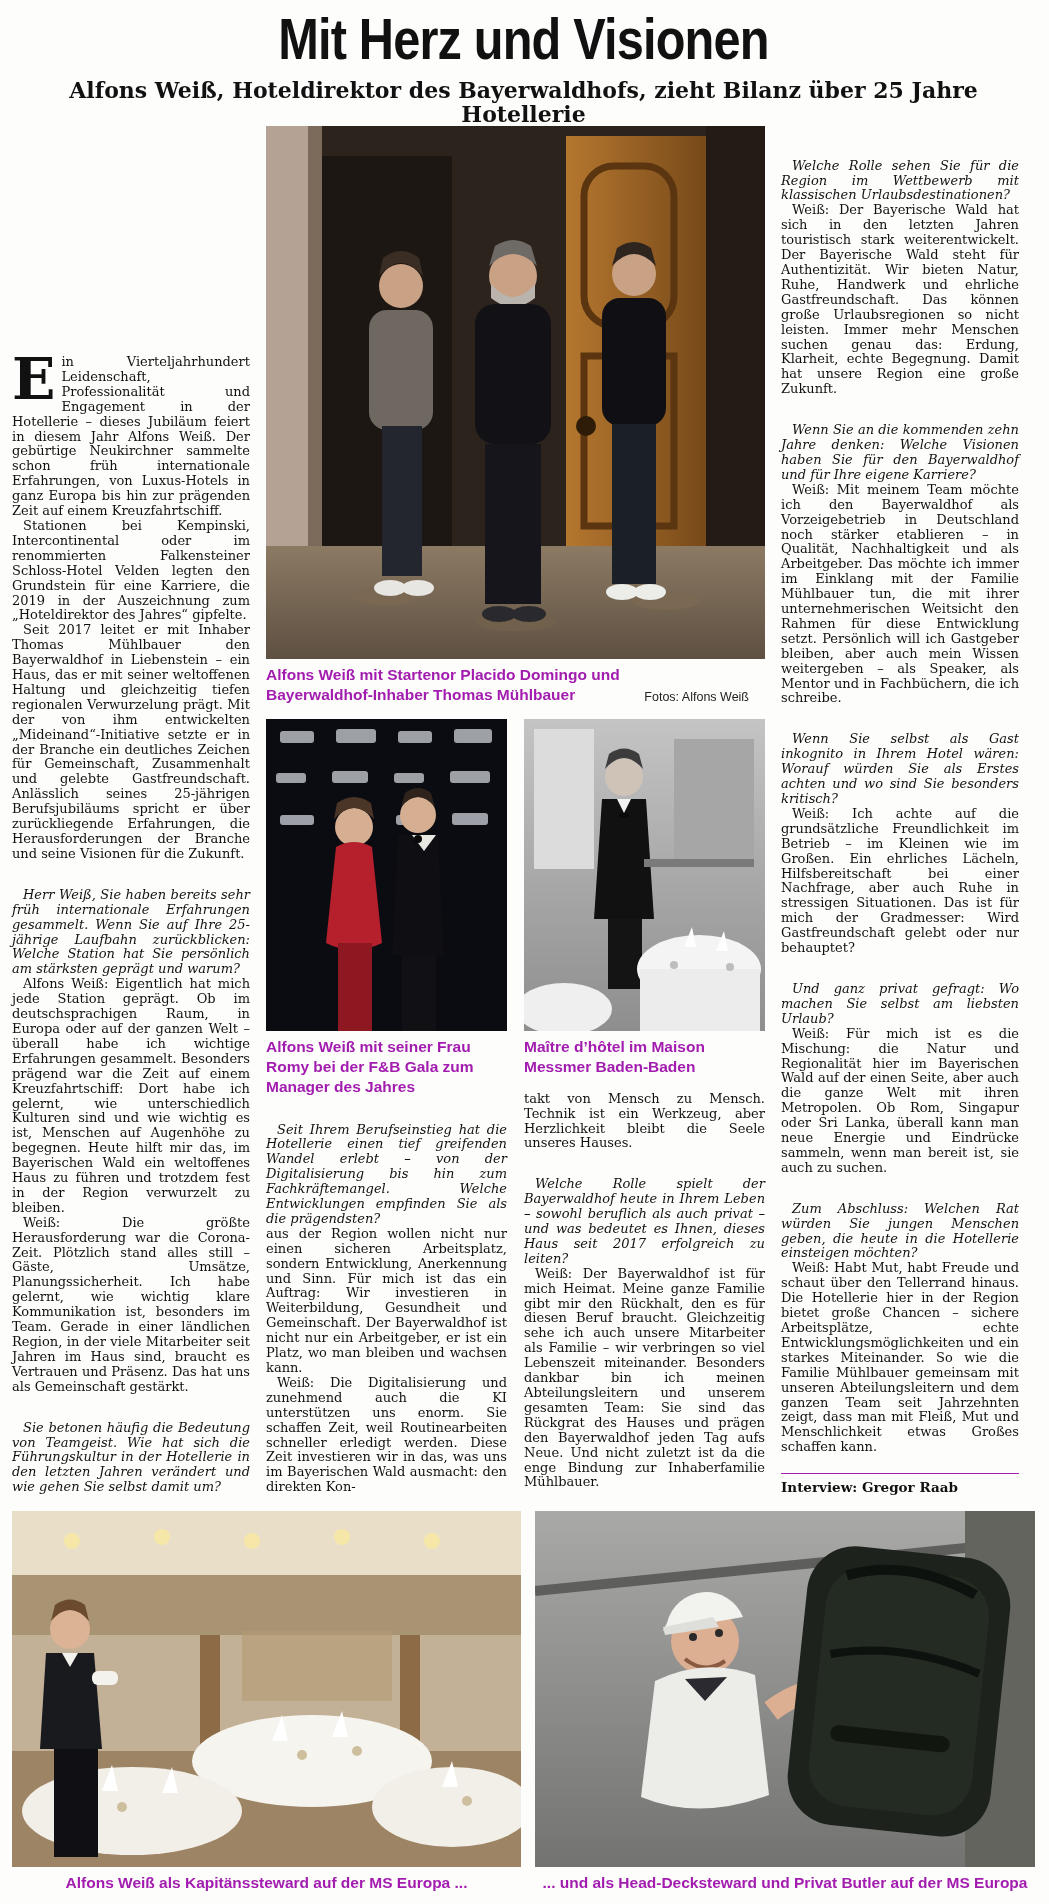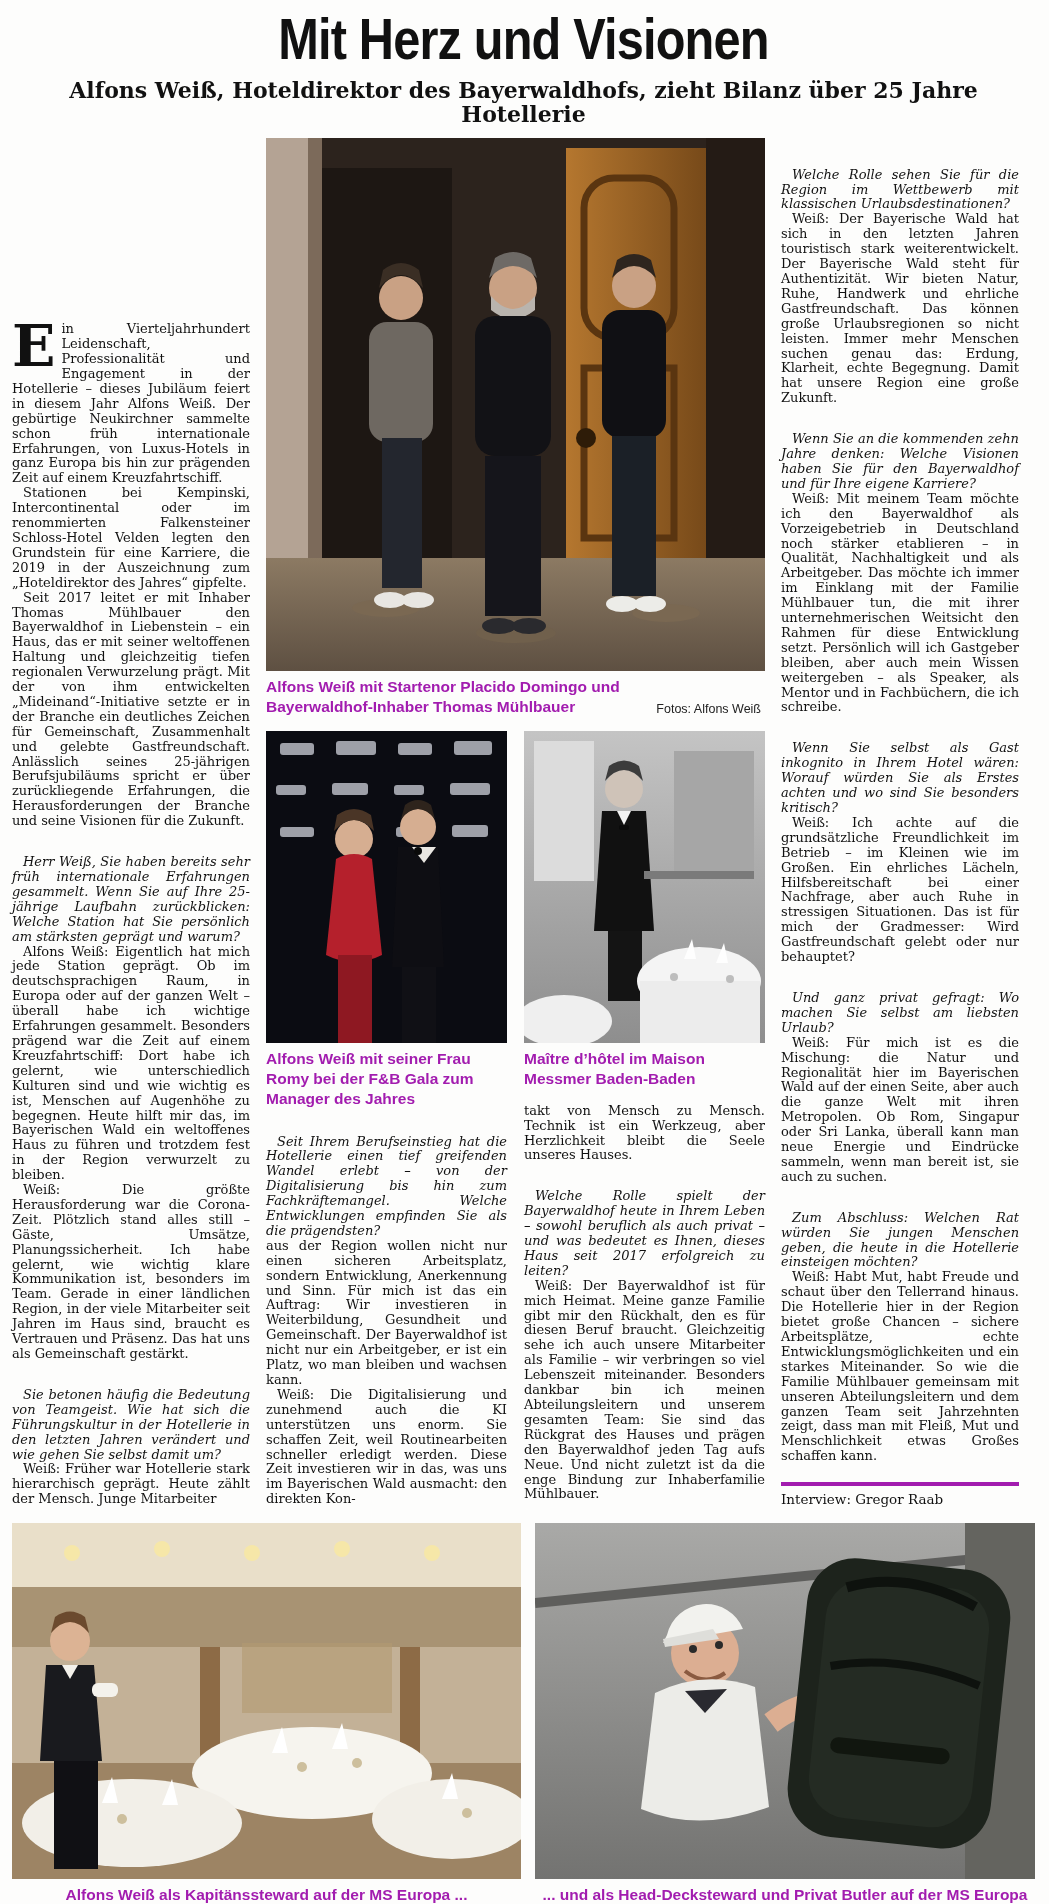--- a/index.html
+++ b/index.html
@@ -10,21 +10,21 @@
     font-family:"DejaVu Serif", serif;
   }
   
   .masthead { text-align:center; }
   .headline {
     margin:2px 0 0 0; font-family:"Liberation Sans", sans-serif;
     font-weight:bold; font-size:58px; line-height:1.0; letter-spacing:-1px;
     transform:scaleX(0.84); transform-origin:50% 50%; white-space:nowrap;
   }
   .subhead {
-    margin:10px 0 12px 0; font-family:"DejaVu Serif", serif;
+    margin:10px 0 0 0; font-family:"DejaVu Serif", serif;
     font-weight:bold; font-size:22px; line-height:1.1;
   }
   
   .content { display:flex; gap:16px; align-items:flex-end; }
   .col { width:238px; flex:0 0 238px; }
   .mid { width:499px; flex:0 0 499px; }
   p.body {
     margin:0; font-size:13px; line-height:14.9px; text-align:justify;
     hyphens:auto; -webkit-hyphens:auto;
   }
@@ -36,29 +36,29 @@
   }
   
   .ph { display:block; background:#777; }
   .cap {
     font-family:"Liberation Sans", sans-serif; font-weight:bold;
     font-size:15.5px; line-height:1.28; margin:6px 0 0 0; color:#a21caf;
   }
   .main-cap-row { position:relative; }
   .main-cap-row .cap { width:388px; }
   .credit {
-    position:absolute; right:4px; bottom:1px;
+    position:absolute; right:16px; bottom:1px;
     font-family:"Liberation Sans", sans-serif; font-size:12.5px;
     font-weight:normal; color:#222;
   }
   .mid-cols { display:flex; gap:17px; margin-top:14px; }
   .subcol { width:241px; flex:0 0 241px; }
   .subcol .txt { margin-top:15px; }
   
-  .byline-block { margin-top:18px; border-top:4px solid #a21caf; padding-top:5px; }
+  .byline-block { margin-top:18px; border-top:1px solid #a21caf; padding-top:5px;font-weight:bold; }
   .byline { font-size:13.5px; margin:0; }
   
   .bottom { display:flex; gap:14px; margin-top:16px; }
   .bottom-caps { display:flex; gap:14px; margin-top:4px; }
   .bottom-caps .cap { text-align:center; margin-top:2px; }
   .bcap-l { width:509px; }
   .bcap-r { width:500px; }
 </style>
 </head>
 <body>
@@ -73,21 +73,20 @@
   <div class="content">
 
     <div class="col">
       <p class="body dropcap">Ein Vierteljahrhundert Leidenschaft, Professionalität und Engagement in der Hotellerie – dieses Jubiläum feiert in diesem Jahr Alfons Weiß. Der gebürtige Neukirchner sammelte schon früh internationale Erfahrungen, von Luxus-Hotels in ganz Europa bis hin zur prägenden Zeit auf einem Kreuzfahrtschiff.</p>
       <p class="body ind">Stationen bei Kempinski, Intercontinental oder im renommierten Falkensteiner Schloss-Hotel Velden legten den Grundstein für eine Karriere, die 2019 in der Auszeichnung zum „Hoteldirektor des Jahres“ gipfelte.</p>
       <p class="body ind">Seit 2017 leitet er mit Inhaber Thomas Mühlbauer den Bayerwaldhof in Liebenstein – ein Haus, das er mit seiner weltoffenen Haltung und gleichzeitig tiefen regionalen Verwurzelung prägt. Mit der von ihm entwickelten „Mideinand“-Initiative setzte er in der Branche ein deutliches Zeichen für Gemeinschaft, Zusammenhalt und gelebte Gastfreundschaft. Anlässlich seines 25-jährigen Berufsjubiläums spricht er über zurückliegende Erfahrungen, die Herausforderungen der Branche und seine Visionen für die Zukunft.</p>
       <p class="body ind q">Herr Weiß, Sie haben bereits sehr früh internationale Erfahrungen gesammelt. Wenn Sie auf Ihre 25-jährige Laufbahn zurückblicken: Welche Station hat Sie persönlich am stärksten geprägt und warum?</p>
       <p class="body ind">Alfons Weiß: Eigentlich hat mich jede Station geprägt. Ob im deutschsprachigen Raum, in Europa oder auf der ganzen Welt – überall habe ich wichtige Erfahrungen gesammelt. Besonders prägend war die Zeit auf einem Kreuzfahrtschiff: Dort habe ich gelernt, wie unterschiedlich Kulturen sind und wie wichtig es ist, Menschen auf Augenhöhe zu begegnen. Heute hilft mir das, im Bayerischen Wald ein weltoffenes Haus zu führen und trotzdem fest in der Region verwurzelt zu bleiben.</p>
       <p class="body ind">Weiß: Die größte Herausforderung war die Corona-Zeit. Plötzlich stand alles still – Gäste, Umsätze, Planungssicherheit. Ich habe gelernt, wie wichtig klare Kommunikation ist, besonders im Team. Gerade in einer ländlichen Region, in der viele Mitarbeiter seit Jahren im Haus sind, braucht es Vertrauen und Präsenz. Das hat uns als Gemeinschaft gestärkt.</p>
       <p class="body ind q">Sie betonen häufig die Bedeutung von Teamgeist. Wie hat sich die Führungskultur in der Hotellerie in den letzten Jahren verändert und wie gehen Sie selbst damit um?</p>
-      <p class="body ind">Weiß: Früher war Hotellerie stark hierarchisch geprägt. Heute zählt der Mensch. Junge Mitarbeiter</p>
     </div>
 
     <div class="mid">
 
       <svg class="ph" width="499" height="533" viewBox="0 0 499 533">
         <defs>
           <linearGradient id="doorwood" x1="0" y1="0" x2="1" y2="0">
             <stop offset="0" stop-color="#b5772f"></stop>
               <stop offset="1" stop-color="#6e4316"></stop>
           </linearGradient>

